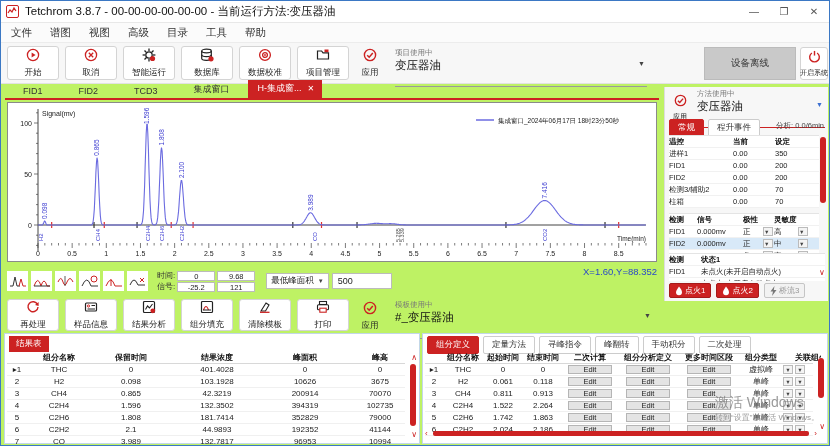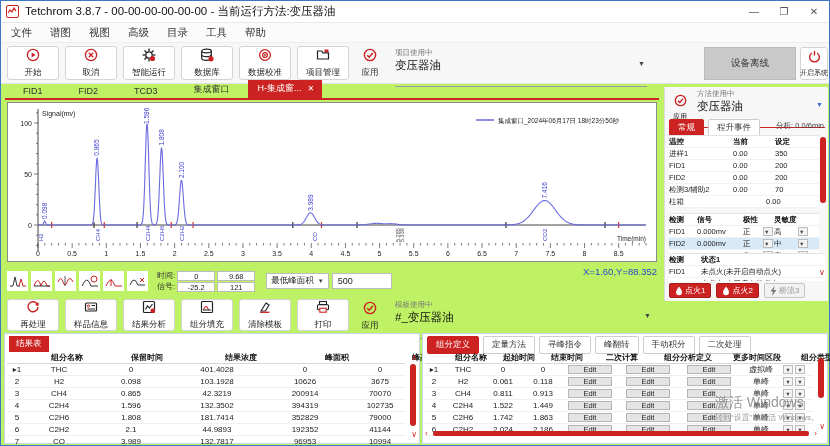--- a/index.html
+++ b/index.html
@@ -62,21 +62,21 @@
   
   .panel { background:#fff; border:1px solid #c3d7e8; position:absolute; }
   .bl-panel { left:3px; top:332px; width:416px; height:111px; }
   .panel-tab { position:absolute; left:4px; top:2px; background:#cc2222; color:#fff; font-size:8.5px; padding:2px 7px; }
   .ptab-row { position:absolute; left:4px; top:2px; display:flex; gap:4px; }
   .ptab { font-size:8.5px; padding:2px 8px; border:1px solid #ccc; border-radius:2px; color:#333; background:#fff; }
   .ptab.active { background:#cc2222; color:#fff; border-color:#cc2222; }
 
   .grid-table { position:absolute; font-size:8px; color:#222; }
   .g-row { display:grid; align-items:center; height:12px; border-bottom:1px solid #f0f0f0; }
-  .g-row.hdr { font-weight:bold; border-bottom:1px solid #d8d8d8; color:#111;gap:8px; }
+  .g-row.hdr { font-weight:bold; border-bottom:1px solid #d8d8d8; color:#111; }
   .g-row div { text-align:center; white-space:nowrap; overflow:hidden; }
 
   .edit-btn { width:44px; height:9px; margin:0 auto; background:#e4e4e4; border:1px solid #b5b5b5; font-size:7.5px; line-height:8px; color:#222; text-align:center; }
   .dd-arr { width:10px; height:9px; border:1px solid #bbb; background:#f4f4f4; font-size:5.5px; line-height:8px; color:#444; text-align:center; }
 
   
   .vsb { position:absolute; width:6px; background:#cc2222; border-radius:3px; }
   .sb-arr { position:absolute; color:#cc2222; font-size:8px; line-height:8px; }
   .hsb { position:absolute; height:5px; background:#cc2222; border-radius:2px; }
 
@@ -543,21 +543,21 @@
         <div class="m-row" style="grid-template-columns: 64px 42px 42px;">
           <div>FID2</div>
           <div>0.00</div>
           <div>200</div>
         </div>
         <div class="m-row" style="grid-template-columns: 64px 42px 42px;">
           <div>检测3/辅助2</div>
           <div>0.00</div>
           <div>70</div>
         </div>
-        <div class="m-row" style="grid-template-columns: 64px 42px 42px; gap: 33px;">
+        <div class="m-row" style="grid-template-columns: 64px 42px 42px;">
           <div>柱箱</div>
           <div>0.00</div>
           <div>70</div>
         </div>
       </div>
     <div class="vsb" style="left:155px; top:50px; height:66px;"></div>
 
     <div class="mini-table" id="detector-table" style="left:4px; top:126px; width:150px;">
         <div class="m-row hdr" style="grid-template-columns: 28px 46px 31px 35px;">
           <div>检测</div>
@@ -775,21 +775,21 @@
             <div class="edit-btn">Edit</div>
           </div>
           <div>单峰</div>
           <div class="dd-arr">▼</div>
           <div class="dd-arr">▼</div>
         </div>
         <div class="g-row" style="grid-template-columns: 18px 40px 40px 40px 54px 62px 60px 44px 12px 26px;">
           <div>4</div>
           <div>C2H4</div>
           <div>1.522</div>
-          <div>1.449</div>
+          <div>2.264</div>
           <div>
             <div class="edit-btn">Edit</div>
           </div>
           <div>
             <div class="edit-btn">Edit</div>
           </div>
           <div>
             <div class="edit-btn">Edit</div>
           </div>
           <div>单峰</div>

